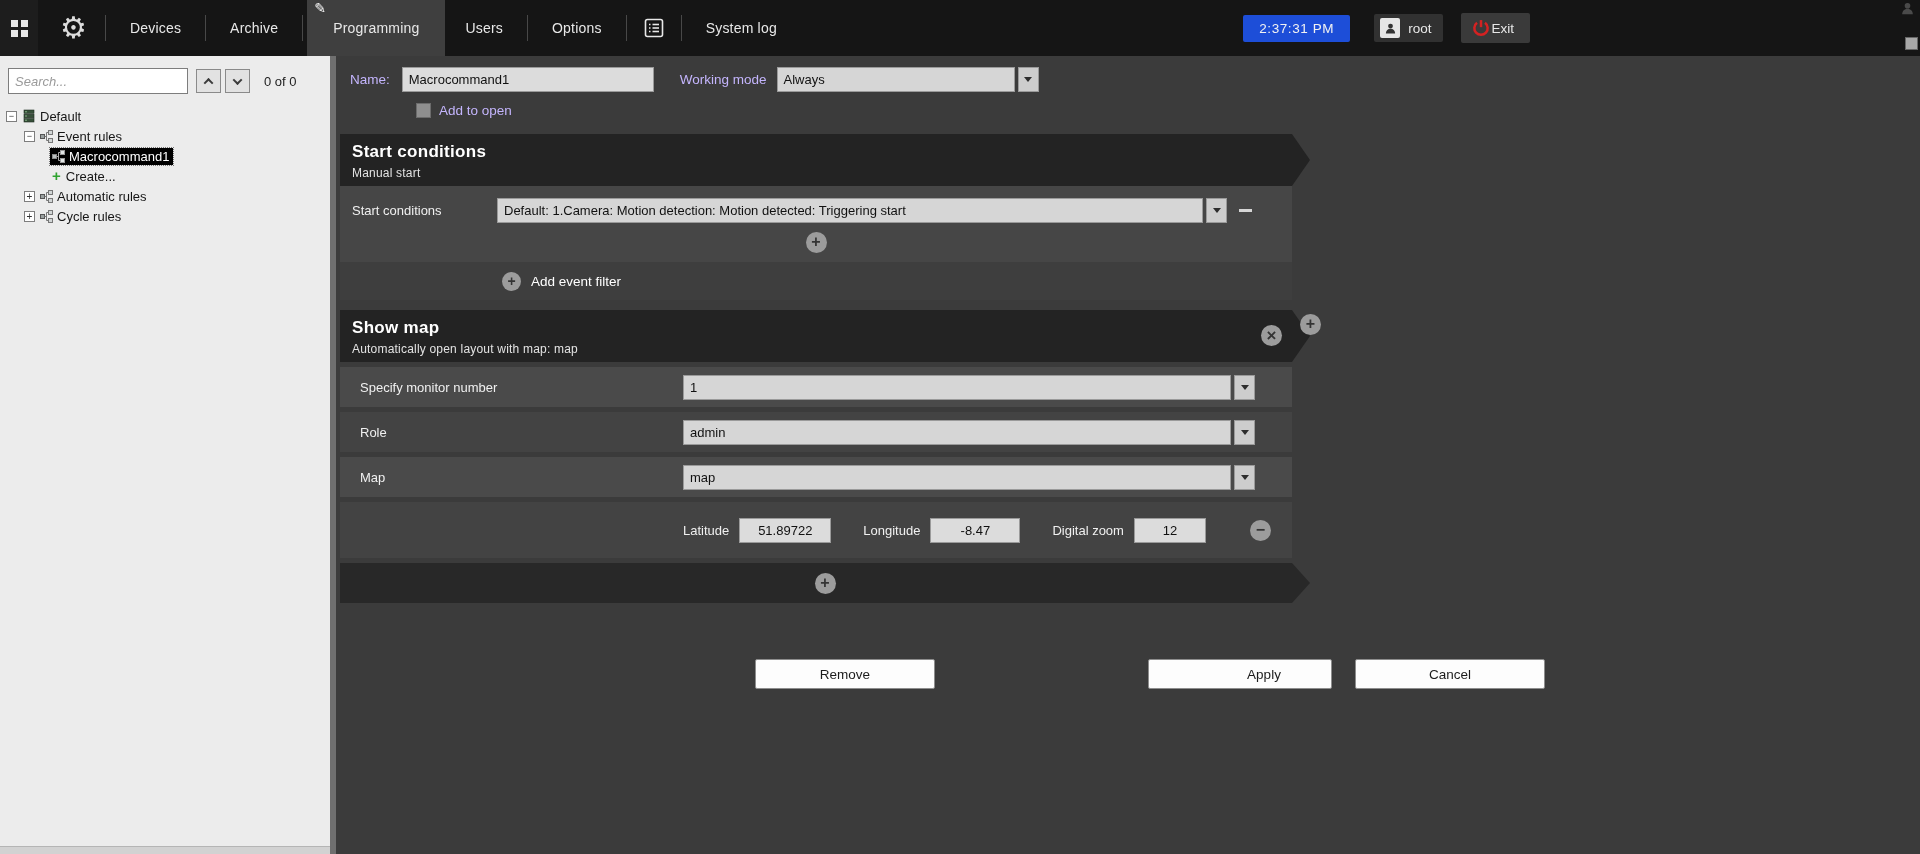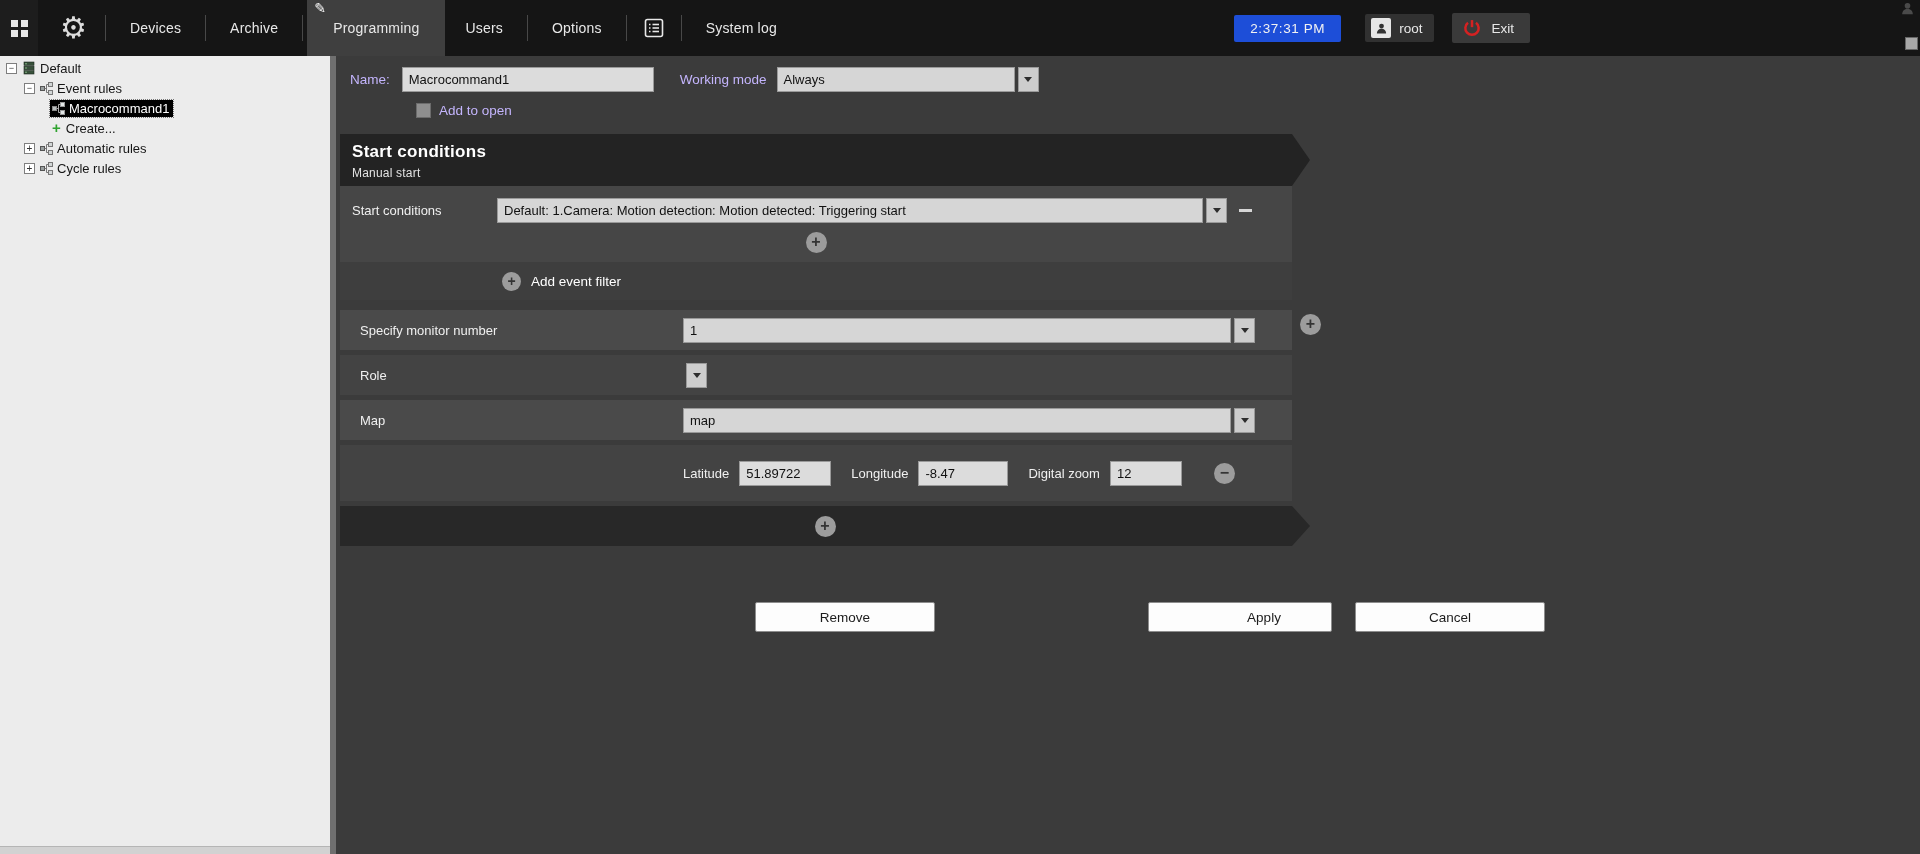--- a/index.html
+++ b/index.html
@@ -36,21 +36,21 @@
     font-size: 13.5px; letter-spacing: 0.6px; color: #f2f2f2;
   }
   .tb-user {
     margin-left: 24px; background: #313131; padding: 4px 12px 4px 6px; border-radius: 2px;
     display: flex; align-items: center; gap: 8px; cursor: pointer; font-size: 13.5px;
   }
   .user-chip { width: 20px; height: 20px; background: #e6e6e6; border-radius: 2px;
     display: flex; align-items: center; justify-content: center; }
   .tb-exit {
     margin-left: 18px; margin-right: 390px; background: #3a3a3a; padding: 5px 16px 5px 10px;
-    border-radius: 2px; display: flex; align-items: center; gap: 9px; cursor: pointer; font-size: 13.5px;
+    border-radius: 2px; display: flex; align-items: center; cursor: pointer; font-size: 13.5px;
   }
   .corner-person { position: absolute; top: 1px; right: 5px; opacity: 0.55; }
   .corner-box { position: absolute; top: 37px; right: 2px; width: 13px; height: 13px;
     background: #a8a8a8; border: 1px solid #666; }
 
   
   .shell { display: flex; height: 798px; }
 
   
   .sidebar { width: 330px; background: #ececec; position: relative; }
@@ -149,21 +149,21 @@
     width: 952px; height: 40px; background: #4a4a4a; margin-top: 5px;
     display: flex; align-items: center; padding-left: 20px;
   }
   .sm-row.alt { background: #434343; }
   .sm-row .row-label { flex: 0 0 323px; }
   .dd-sm { width: 548px; }
 
   .coords { height: 56px; background: #434343; }
   .coords .spacer { flex: 0 0 323px; }
   .c-lbl { color: #f0f0f0; font-size: 13px; margin-right: 10px; white-space: nowrap; }
-  .c-input { margin-right: 20px; }
+  .c-input { margin-right: 32px; text-align: center; }
   .in-lat { width: 92px; } .in-lon { width: 90px; } .in-zoom { width: 72px; }
   .coords .circle-btn { margin-left: 12px; }
 
   .bottom-band {
     width: 970px; height: 40px; background: #282828; margin-top: 5px;
     clip-path: polygon(0 0, 952px 0, 970px 50%, 952px 100%, 0 100%);
     display: flex; align-items: center; justify-content: center;
   }
 
   .footer { display: flex; align-items: center; margin-top: 56px; }
@@ -237,20 +237,30 @@
         <circle cx="12" cy="7.5" r="4.5" fill="#777"></circle>
         <path d="M3.5 21c0-4.7 3.8-8.5 8.5-8.5s8.5 3.8 8.5 8.5z" fill="#777"></path>
       </svg>
   </div>
   <div class="corner-box"></div>
 </div>
 
 <div class="shell">
 
   <div class="sidebar">
+    <div class="search-row">
+      <input class="search-input" placeholder="Search..." style="">
+      <div class="nav-btn">
+          <span class="chev up"></span>
+        </div>
+      <div class="nav-btn">
+          <span class="chev down"></span>
+        </div>
+      <div class="counter">0 of 0</div>
+    </div>
 
     <div class="tree">
       <div class="tree-row" style="padding-left:2px">
         <span class="expander minus"></span>
         <span class="t-icon">
           <svg width="14" height="14" viewBox="0 0 14 14">
             <rect x="2" y="1" width="10" height="3.4" fill="#37503a" stroke="#1d2b1f" stroke-width="0.6"></rect>
             <rect x="2" y="5.3" width="10" height="3.4" fill="#37503a" stroke="#1d2b1f" stroke-width="0.6"></rect>
             <rect x="2" y="9.6" width="10" height="3.4" fill="#37503a" stroke="#1d2b1f" stroke-width="0.6"></rect>
             <circle cx="4" cy="2.7" r="0.7" fill="#9fd49f"></circle>
@@ -360,34 +370,42 @@
           <span class="circle-btn plus"></span>
         </div>
       </div>
       <div class="aef-row">
         <span class="circle-btn plus"></span>
         <span class="aef-label">Add event filter</span>
       </div>
     </div>
 
     <div class="section showmap">
+      <div class="sec-header">
+        <div class="sec-title">Show map</div>
+        <div class="sec-sub">Automatically open layout with map: map</div>
+        <span class="circle-btn close sm-close"></span>
+      </div>
       <span class="circle-btn plus sm-outside-plus"></span>
 
       <div class="sm-row">
         <span class="row-label">Specify monitor number</span>
         <div class="dd dd-sm">
           <span>1</span>
         </div>
         <div class="dd-btn">
             <span class="caret"></span>
           </div>
       </div>
 
       <div class="sm-row alt">
         <span class="row-label">Role</span>
+        <div class="dd dd-sm">
+          <span>admin</span>
+        </div>
         <div class="dd-btn">
             <span class="caret"></span>
           </div>
       </div>
 
       <div class="sm-row">
         <span class="row-label">Map</span>
         <div class="dd dd-sm">
           <span>map</span>
         </div>

